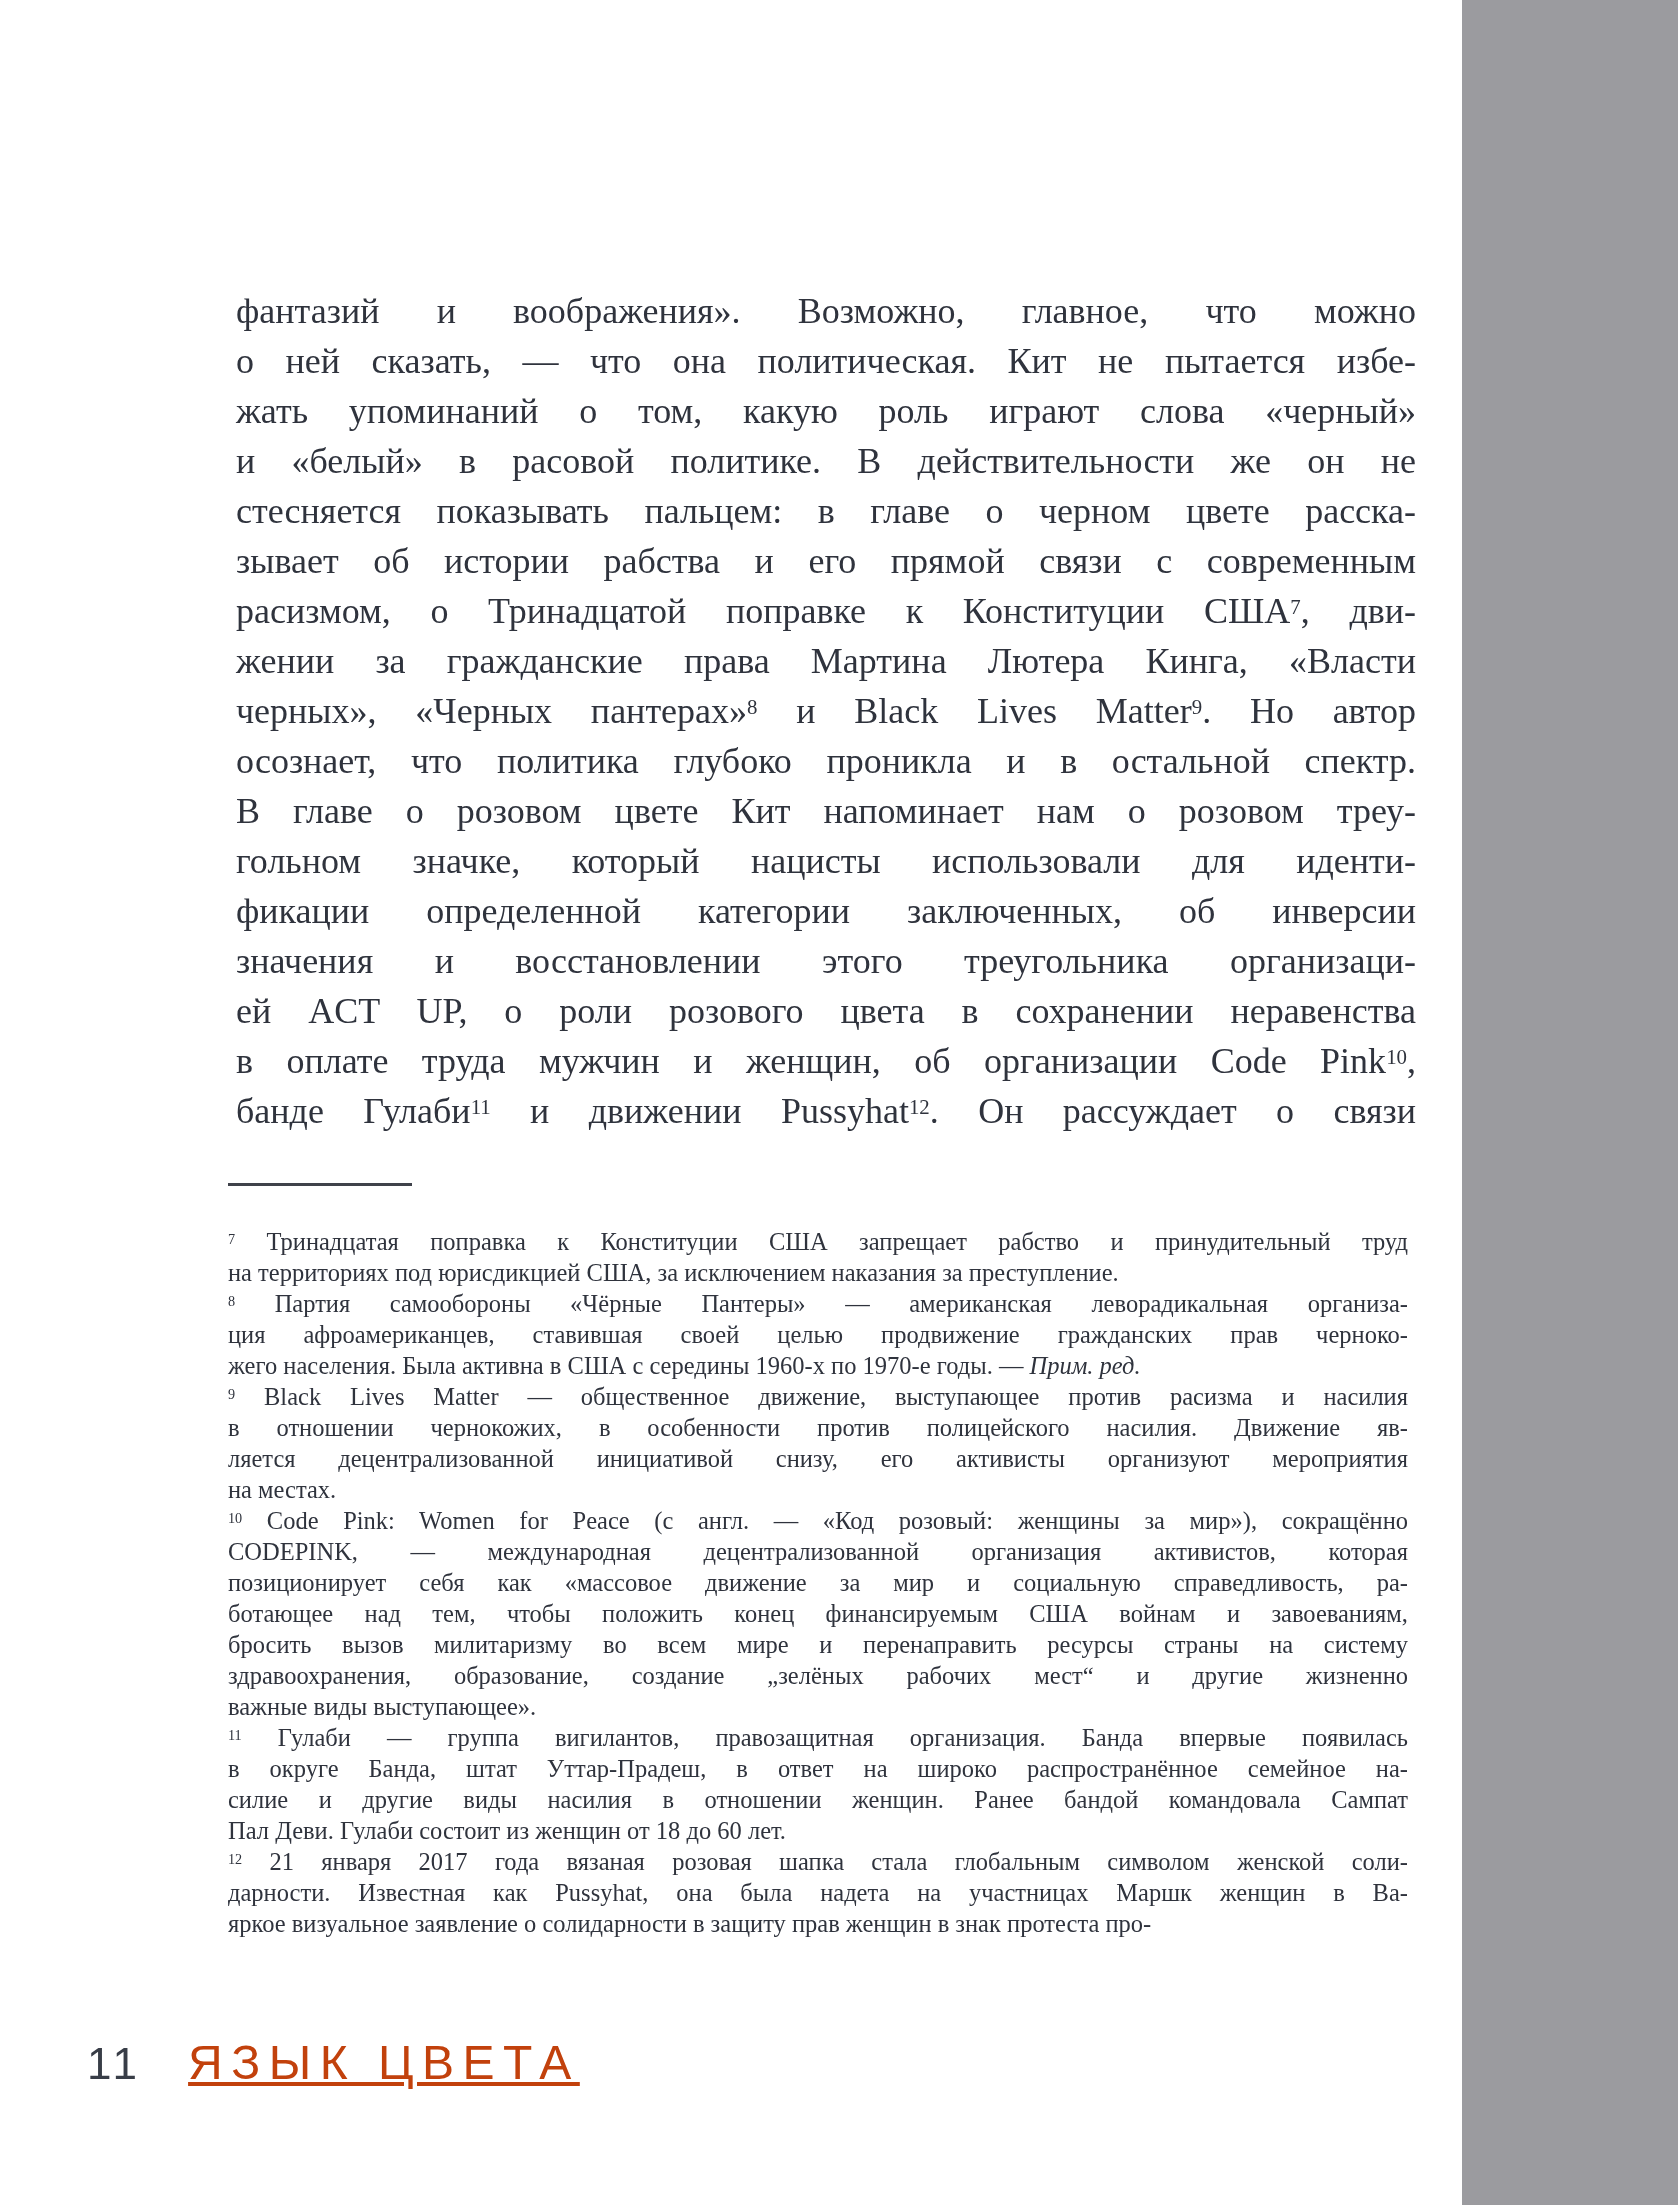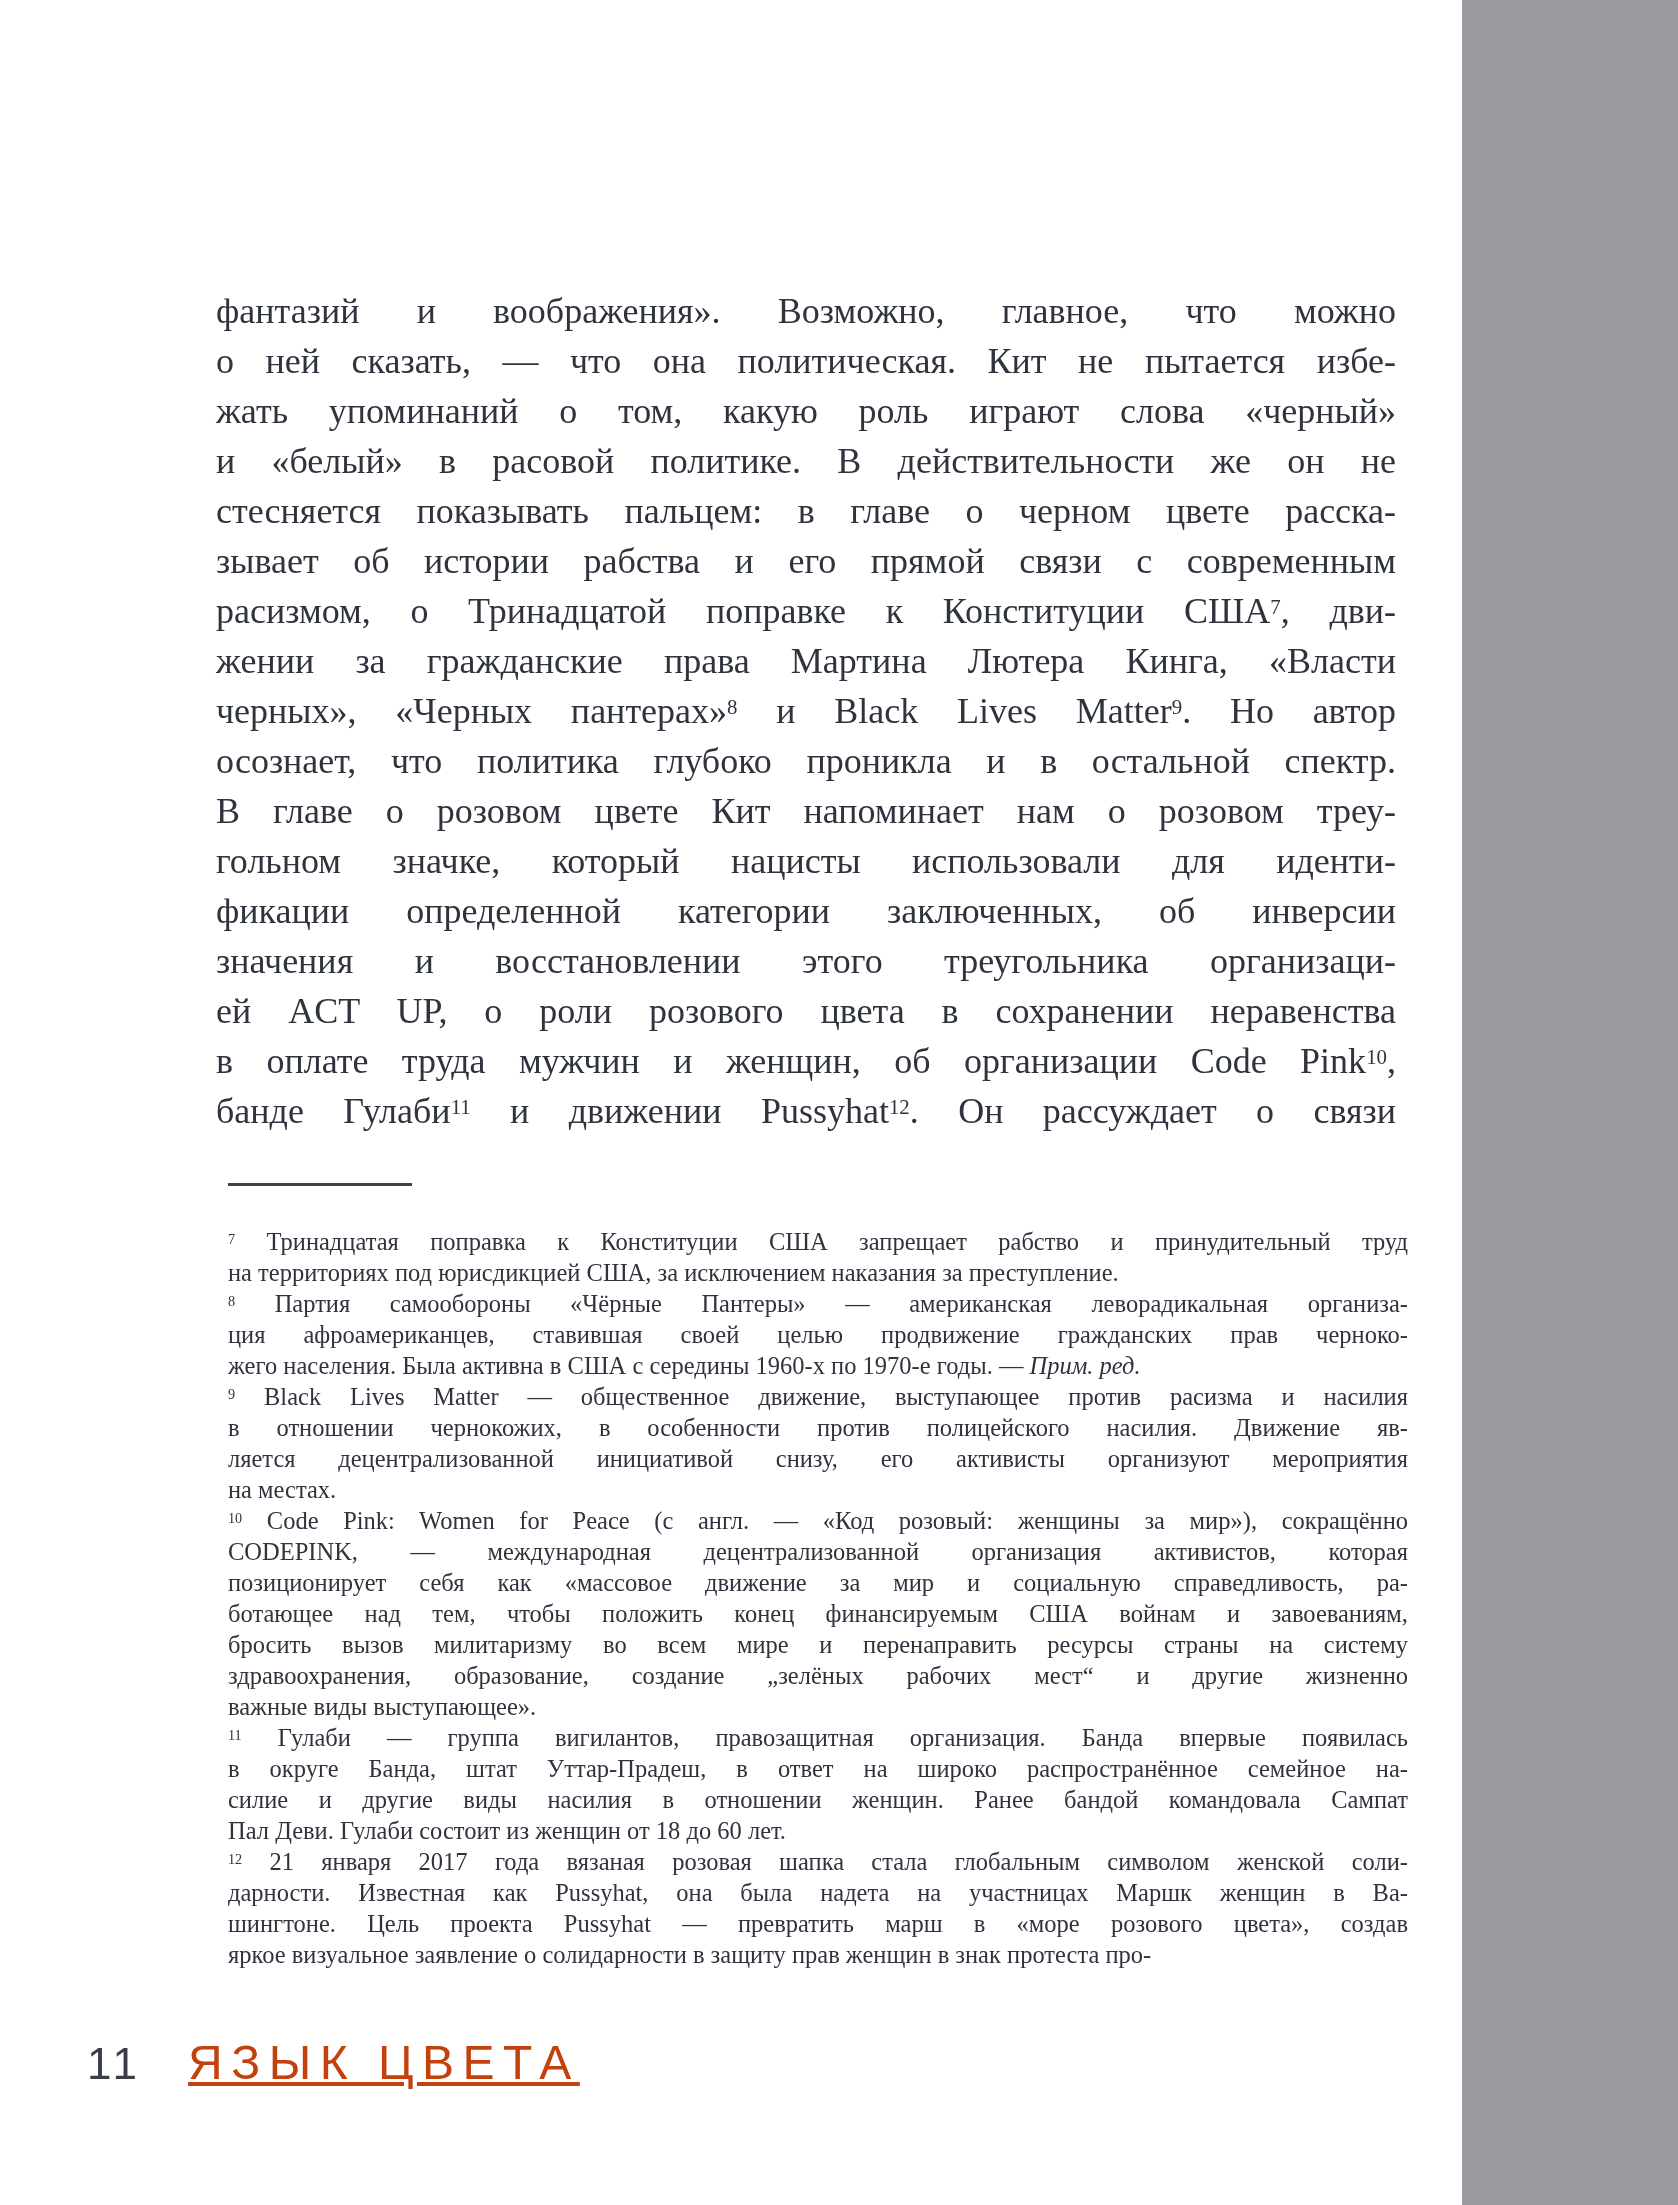--- a/index.html
+++ b/index.html
@@ -12,21 +12,21 @@
     font-family: "Liberation Serif", "DejaVu Serif", serif;
     color: #2f333d;
   }
   .edge-strip {
     position: absolute;
     top: 0; right: 0;
     width: 216px; height: 2205px;
   }
   .main-text {
     position: absolute;
-    left: 216px; top: 286px;
+    left: 236px; top: 286px;
     width: 1180px;
   }
   .main-text .ln {
     font-size: 36px;
     line-height: 50px;
     text-align: justify;
     text-align-last: justify;
     text-justify: inter-word;
     white-space: normal;
   }
@@ -135,21 +135,20 @@
       </div>
       <div class="fn">
         <div class="fln"><sup>11</sup> Гулаби — группа вигилантов, правозащитная организация. Банда впервые появилась</div>
         <div class="fln">в округе Банда, штат Уттар-Прадеш, в ответ на широко распространённое семейное на-</div>
         <div class="fln">силие и другие виды насилия в отношении женщин. Ранее бандой командовала Сампат</div>
         <div class="fln">Пал Деви. Гулаби состоит из женщин от 18 до 60 лет.</div>
       </div>
       <div class="fn">
         <div class="fln"><sup>12</sup> 21 января 2017 года вязаная розовая шапка стала глобальным символом женской соли-</div>
         <div class="fln">дарности. Известная как Pussyhat, она была надета на участницах Маршк женщин в Ва-</div>
-        <div class="fln">шингтоне. Цель проекта Pussyhat — превратить марш в «море розового цвета», создав</div>
         <div class="fln">яркое визуальное заявление о солидарности в защиту прав женщин в знак протеста про-</div>
       </div>
     </div>
 
   <div class="footer">
     <span class="page-num">11</span>
     <span class="running-title">ЯЗЫК ЦВЕТА</span>
   </div>
 
 </div>

